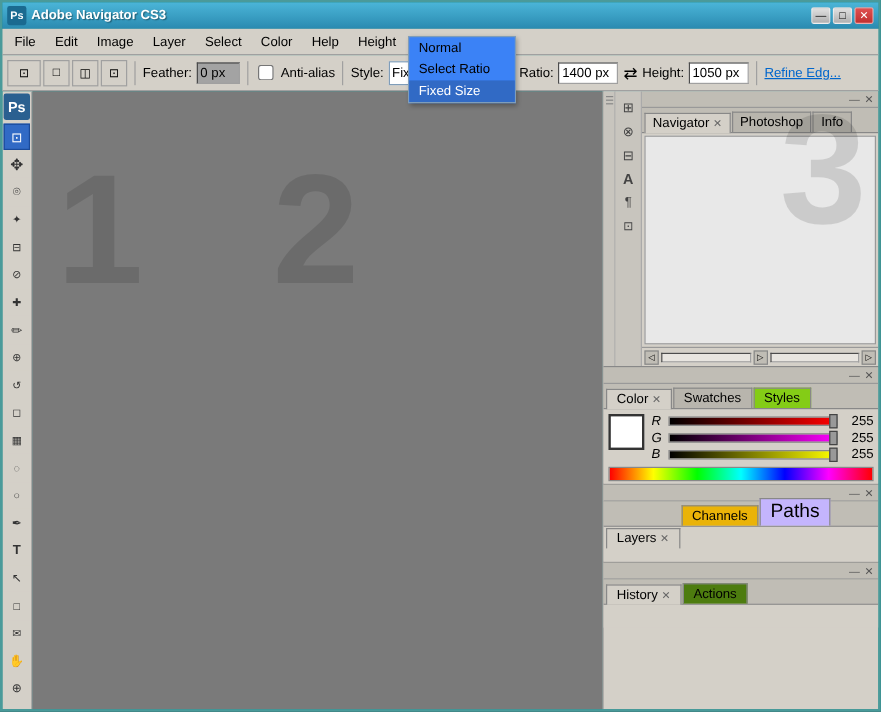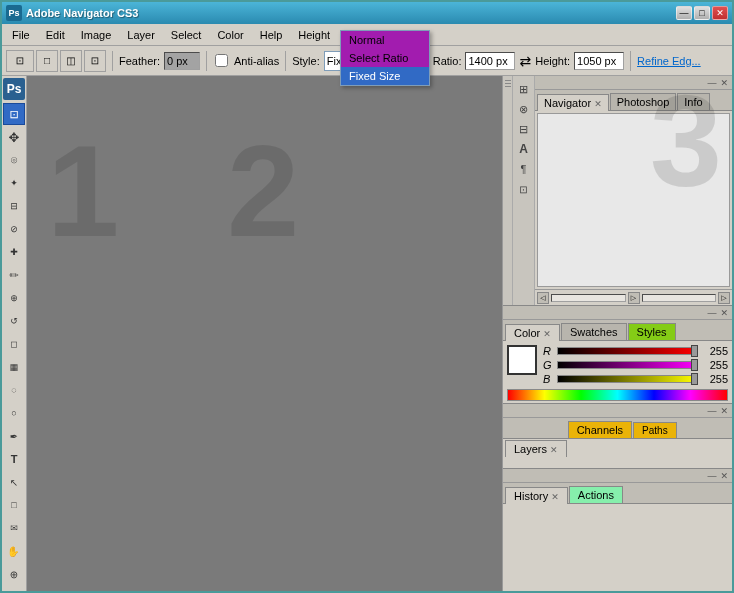--- a/index.html
+++ b/index.html
@@ -42,21 +42,21 @@
     
     .toolbox { width: 25px; background: #d4d0c8; display: flex; flex-direction: column; align-items: center; padding: 2px 0; border-right: 1px solid #a0a0a0; gap: 1px; flex-shrink: 0; }
     .tool-btn { width: 22px; height: 22px; background: #d4d0c8; border: 1px solid transparent; display: flex; align-items: center; justify-content: center; cursor: pointer; font-size: 11px; color: #333; }
     .tool-btn.active { background: #316ac5; color: white; border-color: #1a4a9a; }
     .ps-logo { width: 22px; height: 22px; background: #2a6090; border-radius: 2px; display: flex; align-items: center; justify-content: center; color: white; font-weight: bold; font-size: 12px; margin-bottom: 2px; }
 
     
     .canvas-area { flex: 1; background: #7a7a7a; position: relative; overflow: hidden; }
 
     
-    .style-dropdown-menu { position: absolute; top: 30px; left: 340px; width: 90px; background: #a21caf; border: 1px solid #7f9db9; z-index: 100; box-shadow: 2px 2px 4px rgba(0,0,0,0.3); }
+    .style-dropdown-menu { position: absolute; top: 30px; left: 340px; width: 90px; background: #3b82f6; border: 1px solid #7f9db9; z-index: 100; box-shadow: 2px 2px 4px rgba(0,0,0,0.3); }
     .dropdown-option { padding: 3px 8px; font-size: 11px; cursor: pointer; }
     .dropdown-option.selected { background: #316ac5; color: white; }
 
     
     .right-area { display: flex; flex-direction: column; width: 235px; flex-shrink: 0; }
     .vert-tool { width: 18px; height: 18px; display: flex; align-items: center; justify-content: center; font-size: 10px; cursor: pointer; color: #444; border: 1px solid transparent; }
 
     
     .big-number { position: absolute; font-size: 130px; font-weight: bold; color: rgba(0,0,0,0.12); }
   </style>
@@ -262,34 +262,34 @@
       <div style="border-bottom:1px solid #888; flex-shrink:0;">
 
         <div style="height:14px; background:#c0bdb5; display:flex; justify-content:flex-end; align-items:center; padding:0 2px; border-bottom:1px solid #999;">
           <span style="font-size:9px; cursor:pointer; color:#555; padding:0 2px;">—</span>
           <span style="font-size:9px; cursor:pointer; color:#555; padding:0 2px;">✕</span>
         </div>
 
         <div style="height:20px; background:#c0bdb5; display:flex; align-items:flex-end; padding:0 2px;">
           <div style="padding:2px 8px; font-size:11px; cursor:pointer; background:#d4d0c8; border:1px solid #888; border-bottom:none; margin-right:1px; position:relative; top:19px;">Layers <span style="font-size:9px; color:#666;">✕</span></div>
           <div style="padding:2px 8px; font-size:11px; cursor:pointer; background:#eab308; border:1px solid #888; border-bottom:none; margin-right:1px;">Channels</div>
-          <div style="padding:2px 8px; font-size:10px; cursor:pointer; background:#eab308; border:1px solid #888; border-bottom:none;">Paths</div>
+          <div style="padding:2px 8px; font-size:16px; cursor:pointer; background:#c4b5fd; border:1px solid #888; border-bottom:none;">Paths</div>
         </div>
         <div style="height:30px; background:#d4d0c8; border-top:1px solid #888;"></div>
       </div>
 
       <div style="flex-shrink:0;">
 
         <div style="height:14px; background:#c0bdb5; display:flex; justify-content:flex-end; align-items:center; padding:0 2px; border-bottom:1px solid #999;">
           <span style="font-size:9px; cursor:pointer; color:#555; padding:0 2px;">—</span>
           <span style="font-size:9px; cursor:pointer; color:#555; padding:0 2px;">✕</span>
         </div>
 
         <div style="height:20px; background:#c0bdb5; display:flex; align-items:flex-end; padding:0 2px;">
           <div style="padding:2px 8px; font-size:11px; cursor:pointer; background:#d4d0c8; border:1px solid #888; border-bottom:none; margin-right:1px; position:relative; top:1px;">History <span style="font-size:9px; color:#666;">✕</span></div>
-          <div style="padding:2px 8px; font-size:11px; cursor:pointer; background:#86efac; border:1px solid #888; border-bottom:none;margin-top:12px;">Actions</div>
+          <div style="padding:2px 8px; font-size:11px; cursor:pointer; background:#4d7c0f; border:1px solid #888; border-bottom:none;margin-top:12px;">Actions</div>
         </div>
         <div style="height:20px; background:#d4d0c8; border-top:1px solid #888;"></div>
       </div>
 
     </div>
   </div>
 </div>
 
 </body></html>

